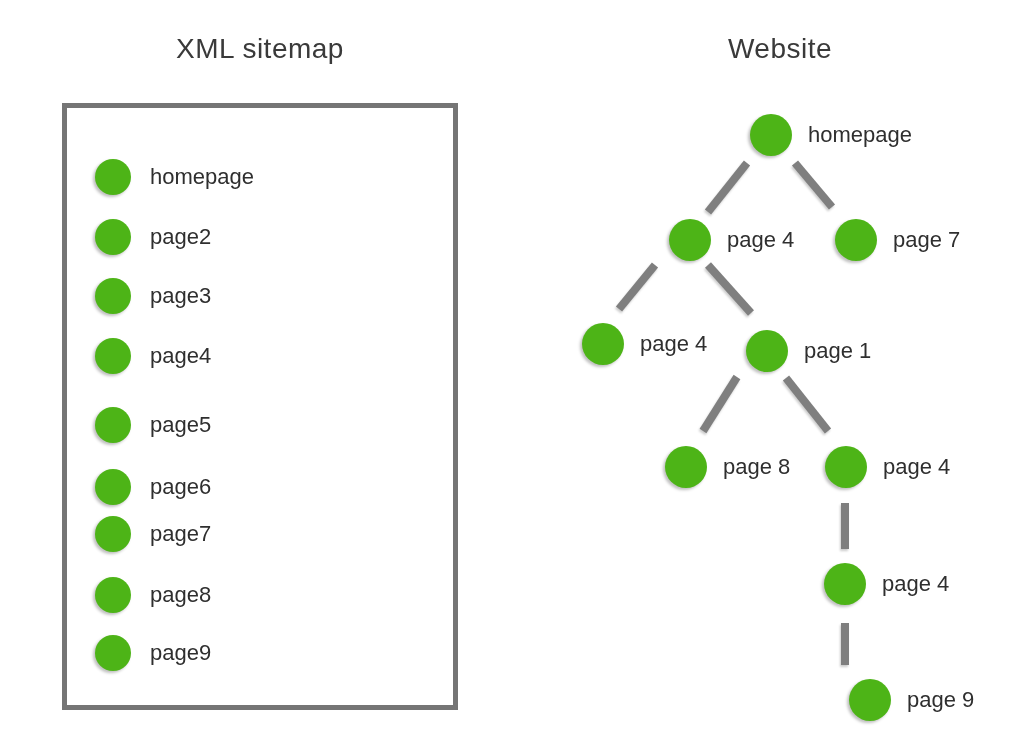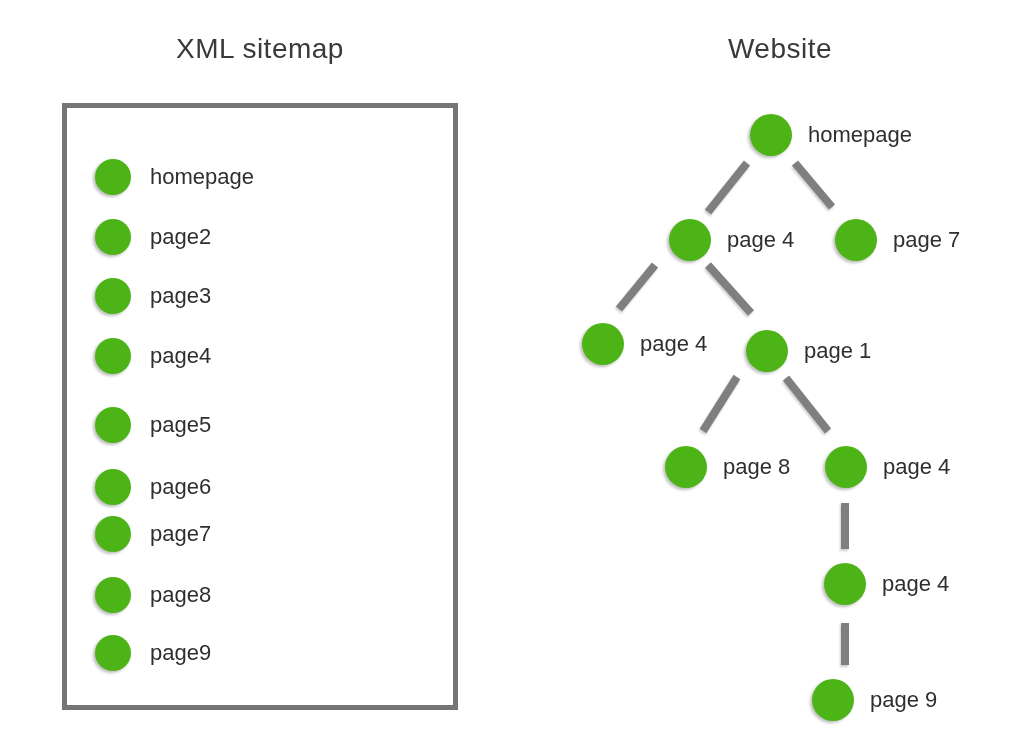--- a/index.html
+++ b/index.html
@@ -172,16 +172,16 @@
   <div class="node-label">page 8</div>
 </div>
 <div class="tree-node" style="left:825px;top:446px">
   <div class="node-dot"></div>
   <div class="node-label">page 4</div>
 </div>
 <div class="tree-node" style="left:824px;top:563px">
   <div class="node-dot"></div>
   <div class="node-label">page 4</div>
 </div>
-<div class="tree-node" style="left:812px;top:679px">
+<div class="tree-node" style="left:849px;top:679px">
   <div class="node-dot"></div>
   <div class="node-label">page 9</div>
 </div>
 
 </body></html>

